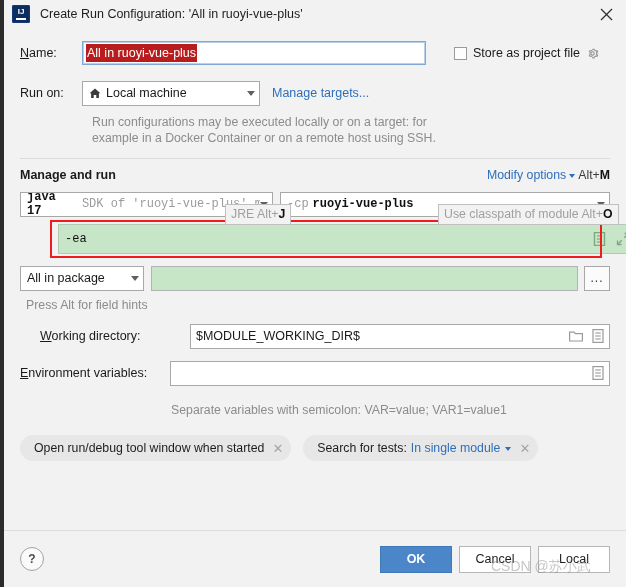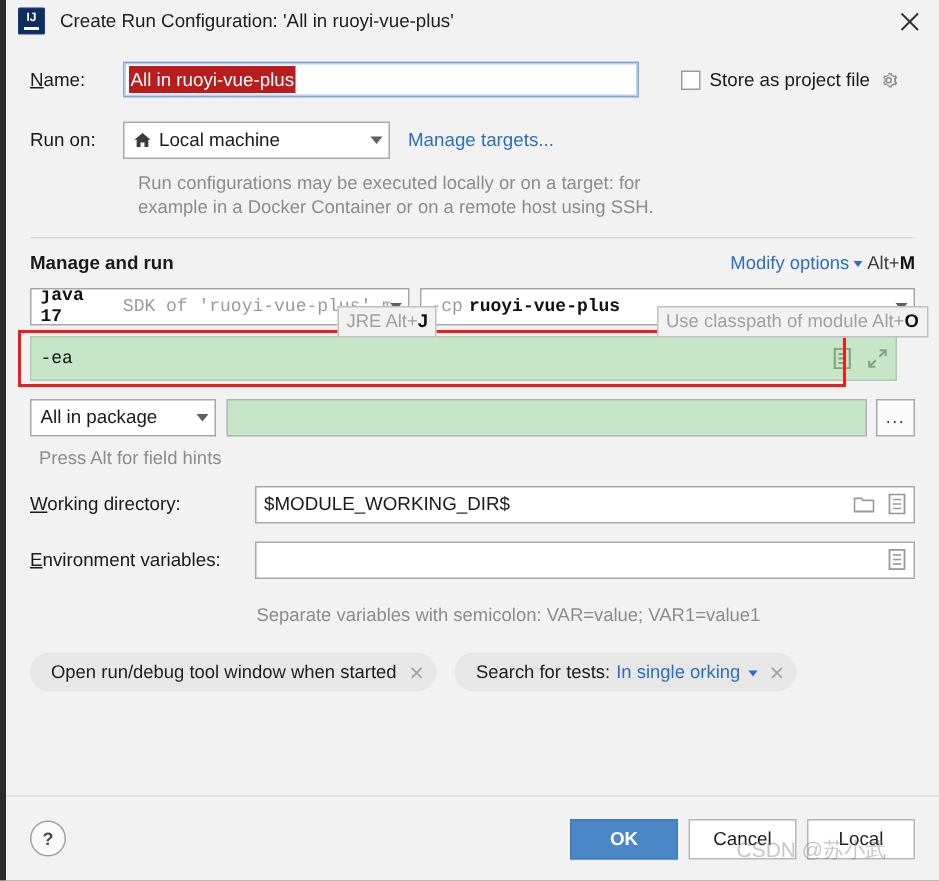--- a/index.html
+++ b/index.html
@@ -227,20 +227,21 @@
     font-size: 12px;
   }
   .cp-combo .cpflag { color: #9b9b9b; }
   .cp-combo .cpval { color: #111; font-weight: bold; margin-left: 4px; }
 
   
   .vm-wrap {
     position: relative;
     margin-top: 7px;
     height: 32px;
+    margin-left: 38px;
   }
   .vm-redbox {
     position: absolute;
     left: -8px; top: -4px;
     width: 552px; height: 38px;
     border: 2px solid #ee1c1c;
     box-sizing: border-box;
     z-index: 5;
     pointer-events: none;
   }
@@ -283,21 +284,21 @@
     box-sizing: border-box;
     display: flex; align-items: center; justify-content: center;
     font-size: 12px;
     color: #333;
     letter-spacing: 1px;
     line-height: 8px;
   }
   .alt-hint { color: #8c8c8c; font-size: 12.3px; margin: 7px 0 0 6px; }
 
   
-  .wd-row { margin-top: 11px; height: 26px; }
+  .wd-row { margin-top: 11px; height: 26px; margin-left: 20px; }
   .wd-label { width: 150px; }
   .text-field {
     flex: 1;
     height: 25px;
     background: #ffffff;
     border: 1px solid #a8a8a8;
     box-sizing: border-box;
     display: flex; align-items: center;
     padding: 0 5px;
     font-size: 12.5px;
@@ -550,21 +551,21 @@
     </div>
     <div class="env-hint">Separate variables with semicolon: VAR=value; VAR1=value1</div>
 
     <div class="chip-row">
       <div class="chip">
         <span>Open run/debug tool window when started</span>
         <span class="chip-x">✕</span>
       </div>
       <div class="chip">
         <span>Search for tests:</span>
-        <span class="chip-val">In single orking</span>
+        <span class="chip-val">In single module</span>
         <span class="chip-chev"></span>
         <span class="chip-x">✕</span>
       </div>
     </div>
 
   </div>
 
   <div class="footer">
     <div class="help-btn">?</div>
     <div class="btns">

